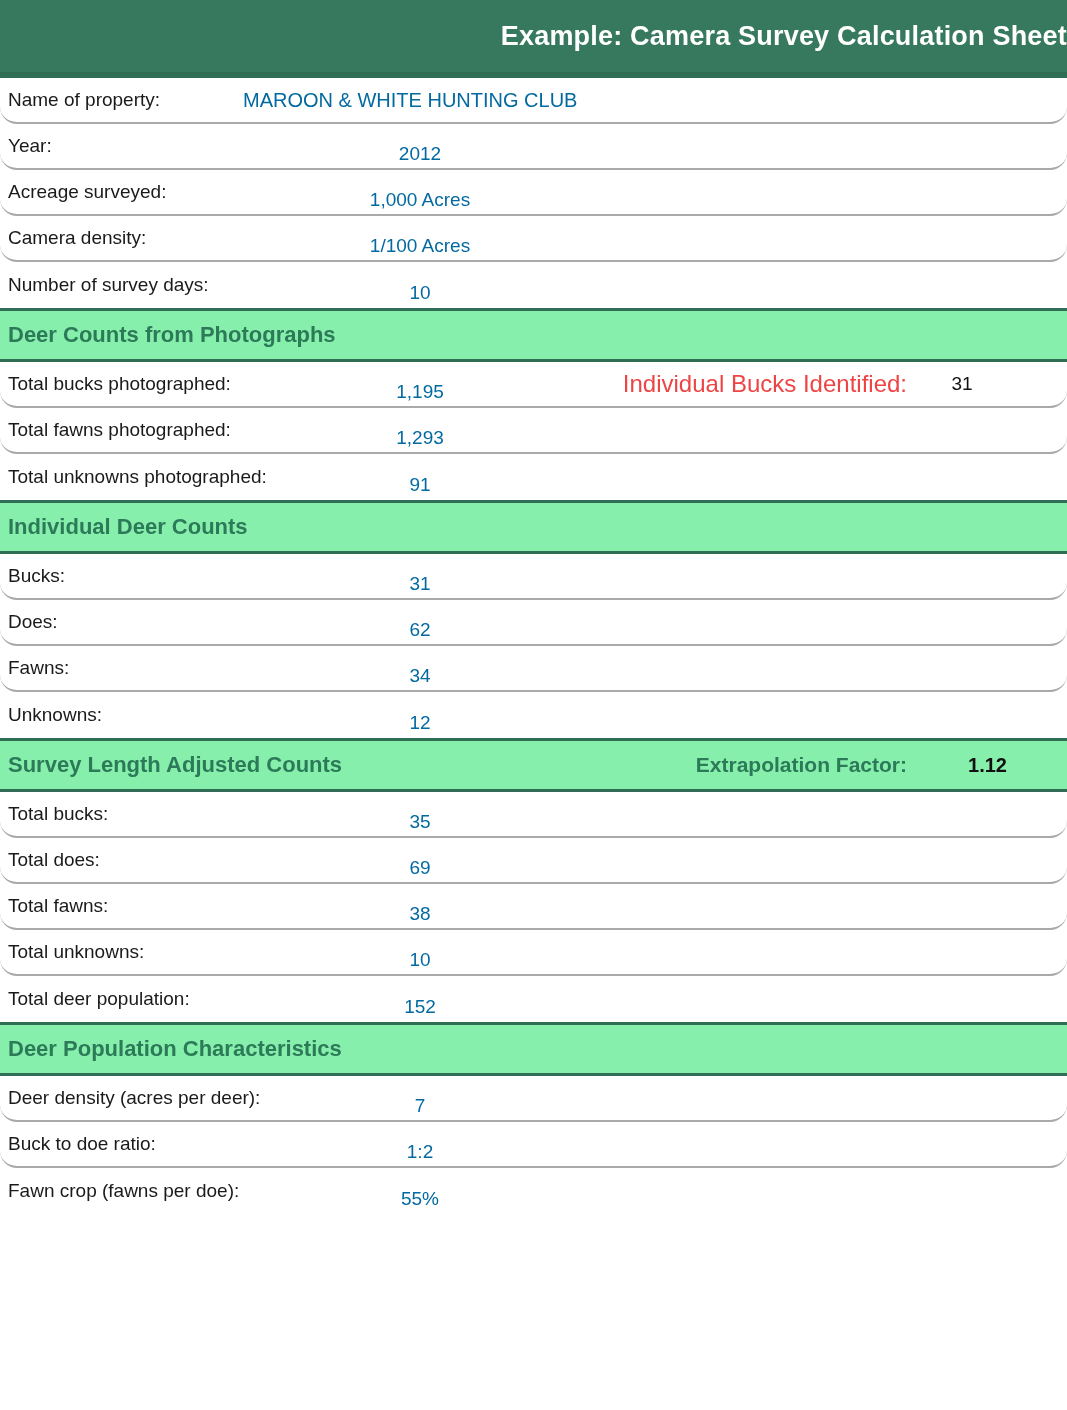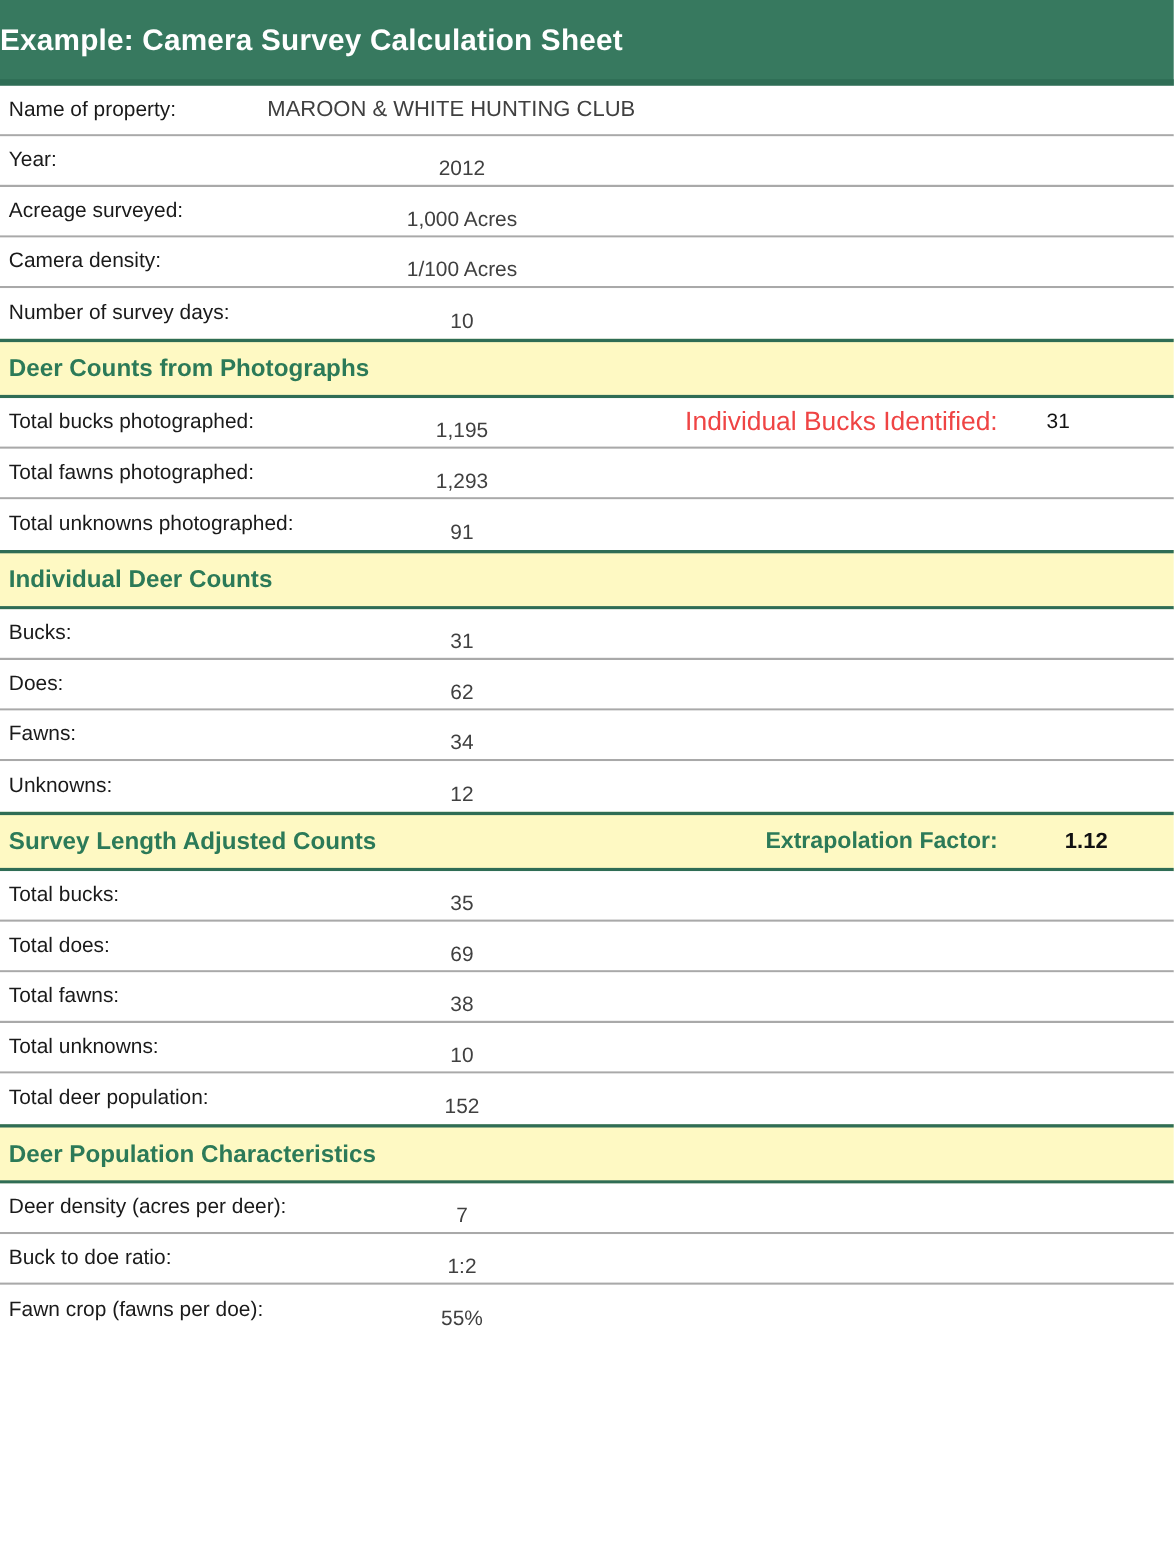--- a/index.html
+++ b/index.html
@@ -18,38 +18,39 @@
     width: 1067px;
     position: relative;
   }
 
   
   .title-bar {
     height: 78px;
     background: #37795f;
     display: flex;
     align-items: center;
-    justify-content: flex-start;
+    justify-content: flex-end;
     border-bottom: 6px solid #2f6d55;
     box-sizing: border-box;
   }
   .title-bar .title {
     color: #ffffff;
     font-size: 27px;
     font-weight: bold;
     letter-spacing: 0.2px;
   }
 
   
   .row {
     position: relative;
     height: 46px;
     border-bottom: 2px solid #a9a9a9;
     box-sizing: border-box;
     background: #ffffff;
+    border-radius: 17px;
   }
   .row:last-child { border-bottom: none; }
 
   .row .label {
     position: absolute;
     left: 8px;
     top: 50%;
     transform: translateY(-50%);
     font-size: 19px;
     color: #1a1a1a;
@@ -57,21 +58,21 @@
   }
   .row .value {
     position: absolute;
     left: 340px;
     width: 160px;
     text-align: center;
     top: 50%;
     transform: translateY(-40%);
     margin-top: 6px;
     font-size: 19px;
-    color: #404040;
+    color: #0369a1;
     white-space: nowrap;
   }
   .row .value.left-value {
     left: 243px;
     width: 620px;
     text-align: left;
     margin-top: 0;
     transform: translateY(-50%);
     font-size: 20px;
   }
@@ -97,21 +98,21 @@
     font-size: 19px;
     color: #111111;
     white-space: nowrap;
   }
   .row .aux-value.bold { font-weight: bold; }
 
   
   .section-band {
     position: relative;
     height: 54px;
-    background: #fef9c3;
+    background: #86efac;
     border-top: 3px solid #2f6d55;
     border-bottom: 3px solid #2f6d55;
     box-sizing: border-box;
   }
   .section-band .section-title {
     position: absolute;
     left: 8px;
     top: 50%;
     transform: translateY(-50%);
     font-size: 22px;

